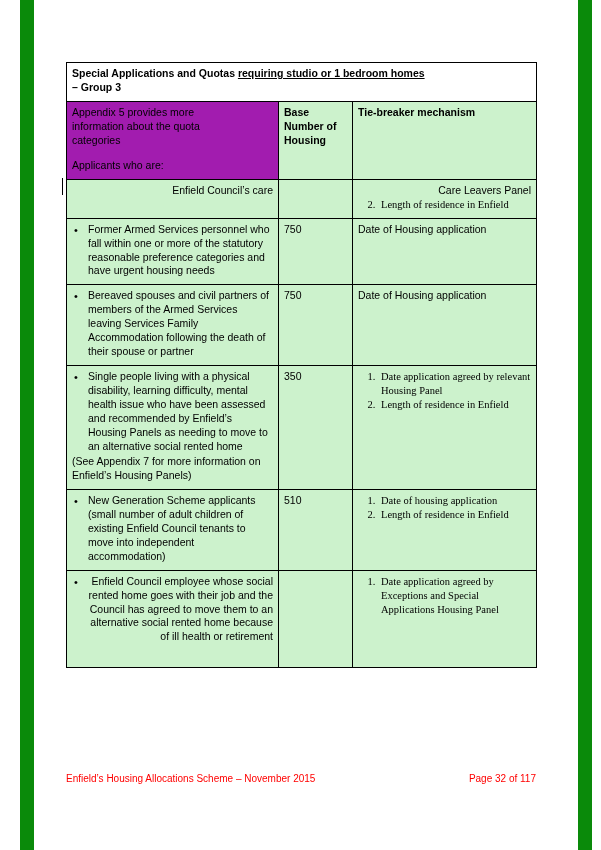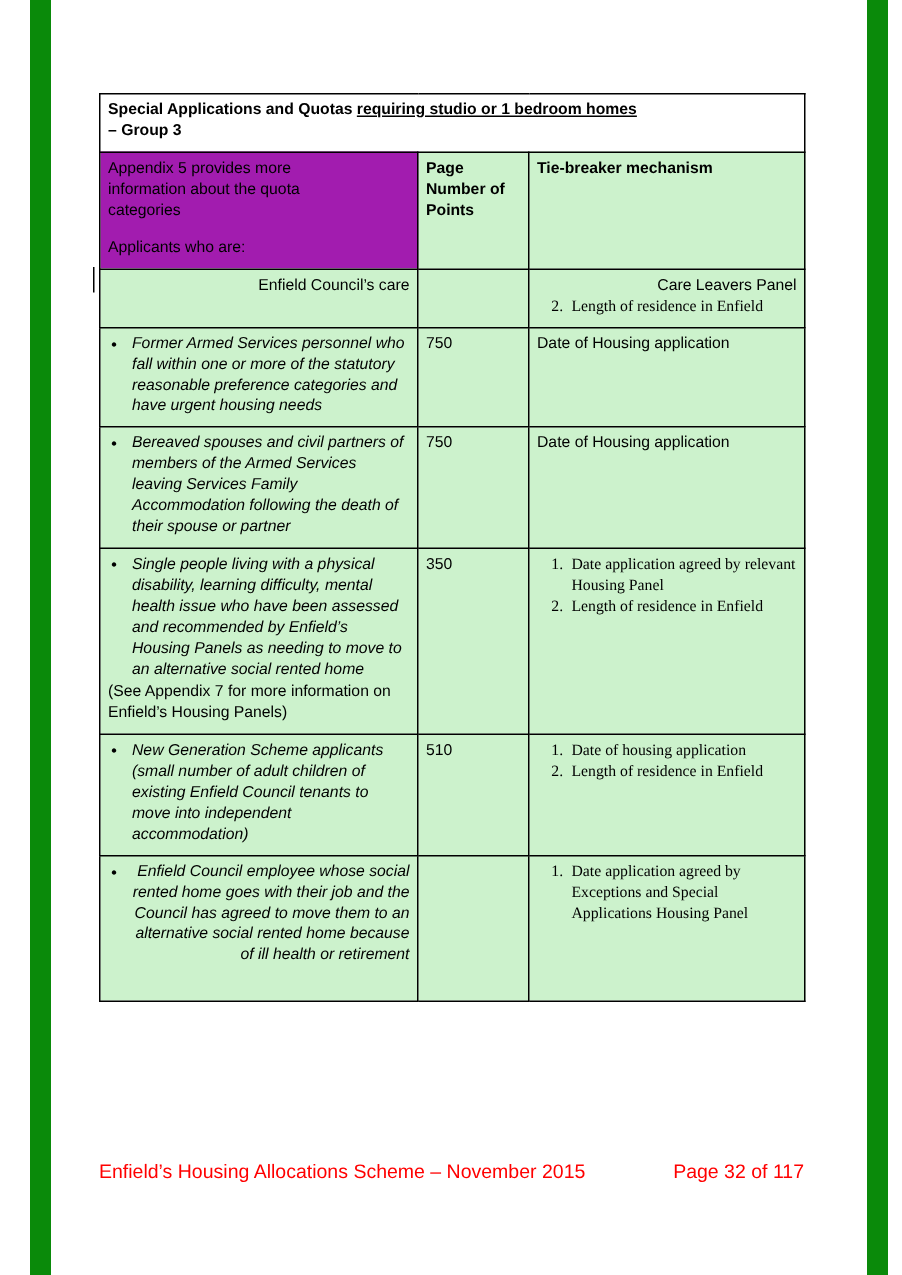--- a/index.html
+++ b/index.html
@@ -83,21 +83,20 @@
 
   ul.bullets {
     margin: 0;
     padding: 0 0 0 16px;
     list-style: none;
   }
   ul.bullets li {
     position: relative;
     padding-left: 0;
     margin: 0 0 0 0;
-    font-style: italic;
   }
   ul.bullets li:before {
     content: "\2022";
     position: absolute;
     left: -14px;
     top: 0;
     font-size: 11px;
   }
   .indent-note {
     margin-top: 1px;
@@ -121,21 +120,21 @@
     top: 178px;
     width: 1px;
     height: 17px;
     background: #000000;
   }
   .footer {
     position: absolute;
     left: 66px;
     top: 773px;
     width: 470px;
-    font-size: 13px;
+    font-size: 10px;
     color: #ff0000;
     display: flex;
     justify-content: space-between;
   }
   .footer .left { }
   .footer .right { }
 </style>
 </head>
 <body>
 
@@ -160,21 +159,21 @@
         </tr>
 
         <tr>
           <td class="hdr-cell-plain">
             <div>Appendix 5 provides more</div>
             <div>information about the quota</div>
             <div>categories</div>
             <div style="height:11px;"></div>
             <div>Applicants who are:</div>
           </td>
-          <td class="hdr-cell">Page Number of Points</td>
+          <td class="hdr-cell">Base Number of Housing</td>
           <td class="hdr-cell">Tie-breaker mechanism</td>
         </tr>
 
         <tr>
           <td class="cell">
             <div class="plain-indent">Enfield Council’s care</div>
           </td>
           <td class="cell"></td>
           <td class="cell">
             <div class="plain-indent">Care Leavers Panel</div>

